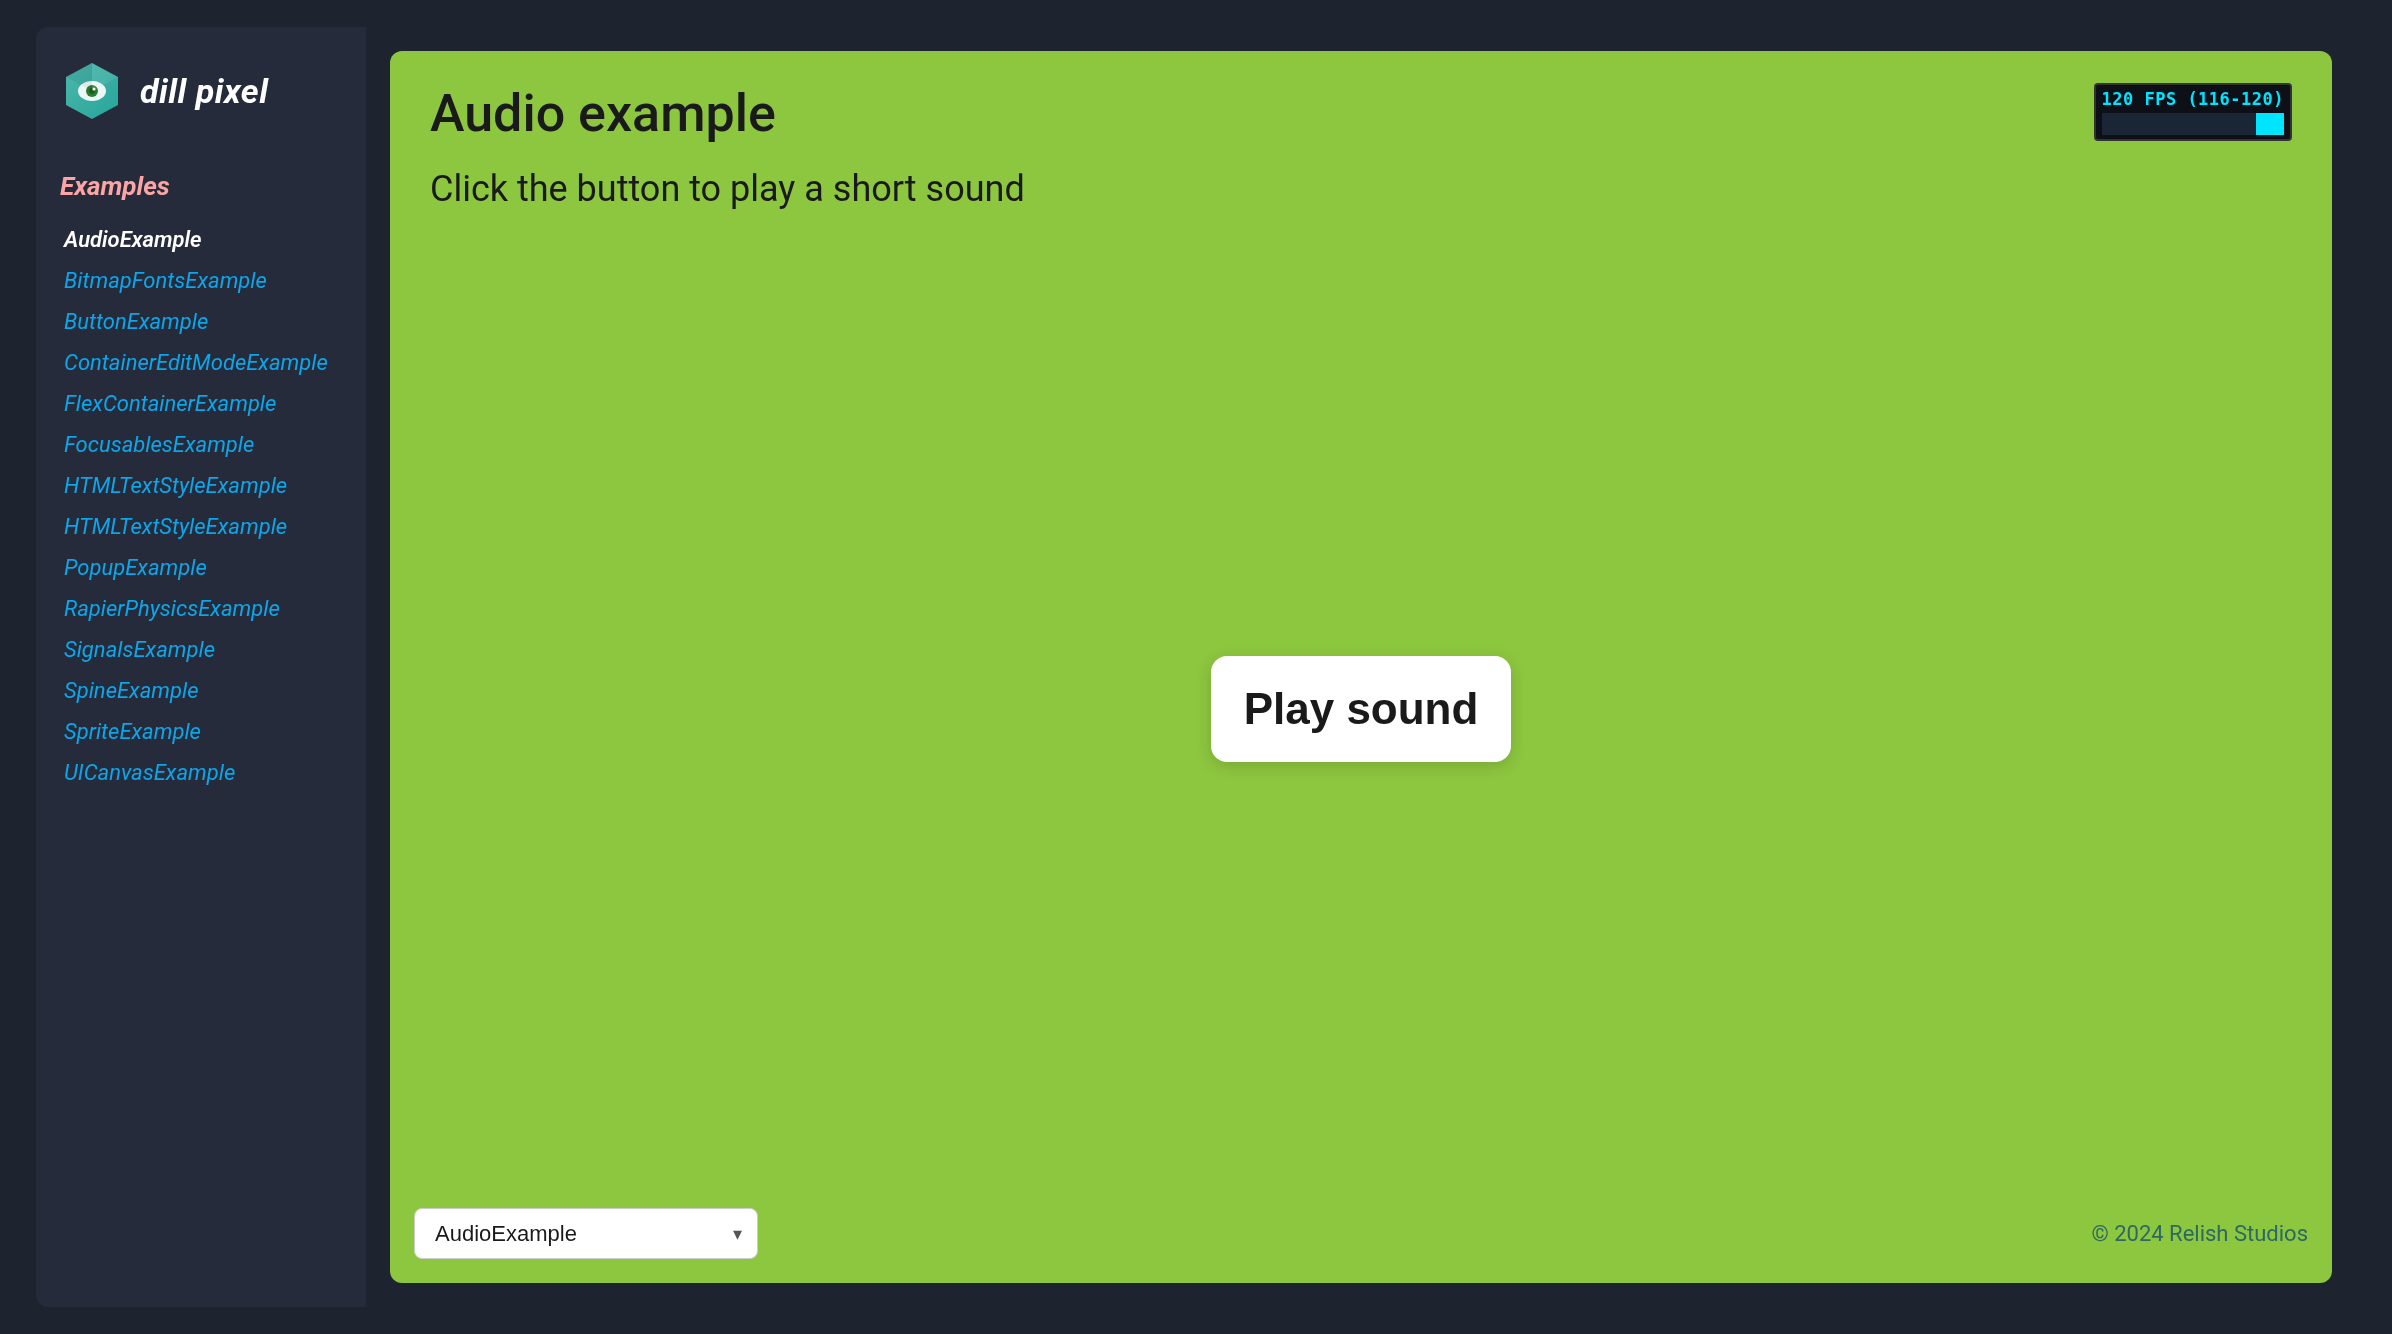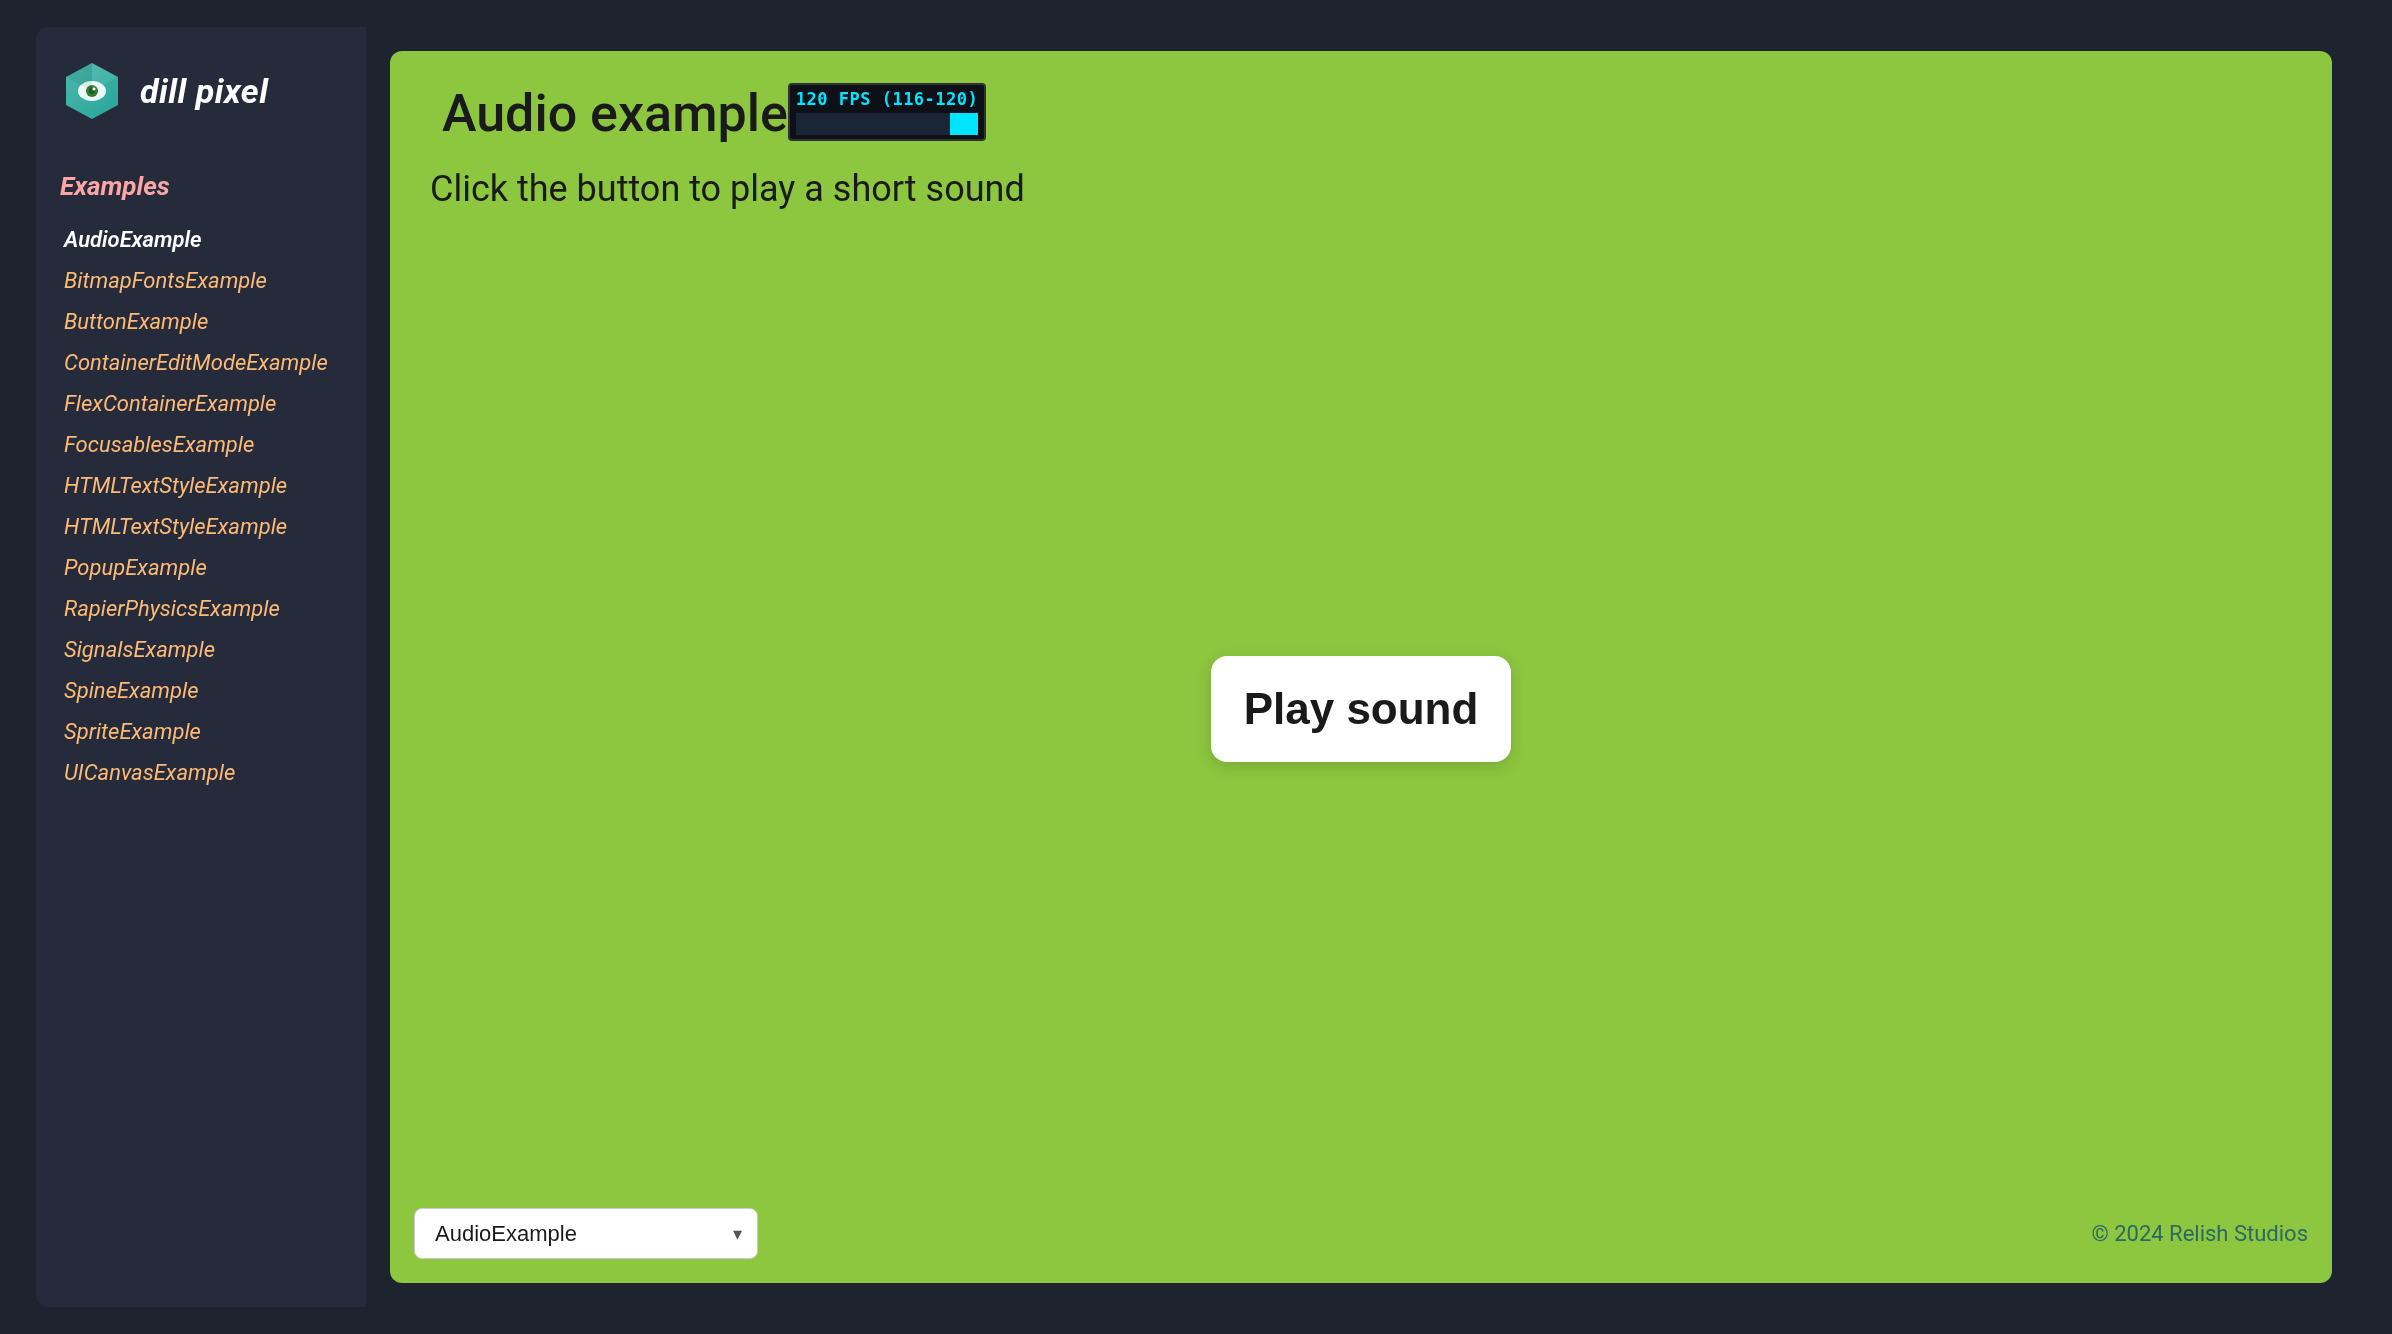--- a/index.html
+++ b/index.html
@@ -68,21 +68,21 @@
     }
 
     .sidebar-nav {
       display: flex;
       flex-direction: column;
       gap: 4px;
     }
 
     .sidebar-nav-item {
       font-size: 22px;
-      color: #fdba74;
+      color: #0ea5e9;
       padding: 6px 4px;
       cursor: pointer;
       border-radius: 4px;
       transition: color 0.15s;
     }
 
     .sidebar-nav-item.active {
       color: #ffffff;
       font-weight: 600;
     }
@@ -99,24 +99,24 @@
     .canvas-area {
       flex: 1;
       background-color: #8dc63f;
       border-radius: 12px;
       position: relative;
       display: flex;
       flex-direction: column;
     }
 
     .canvas-header {
-      padding: 32px 52px 24px;
+      padding: 32px 40px 24px;
       display: flex;
       align-items: flex-start;
-      justify-content: flex-start;
+      justify-content: space-between;
     }
 
     .canvas-title {
       font-size: 52px;
       font-weight: 500;
       color: #1a1a1a;
     }
 
     .fps-counter {
       background-color: #0d1117;

